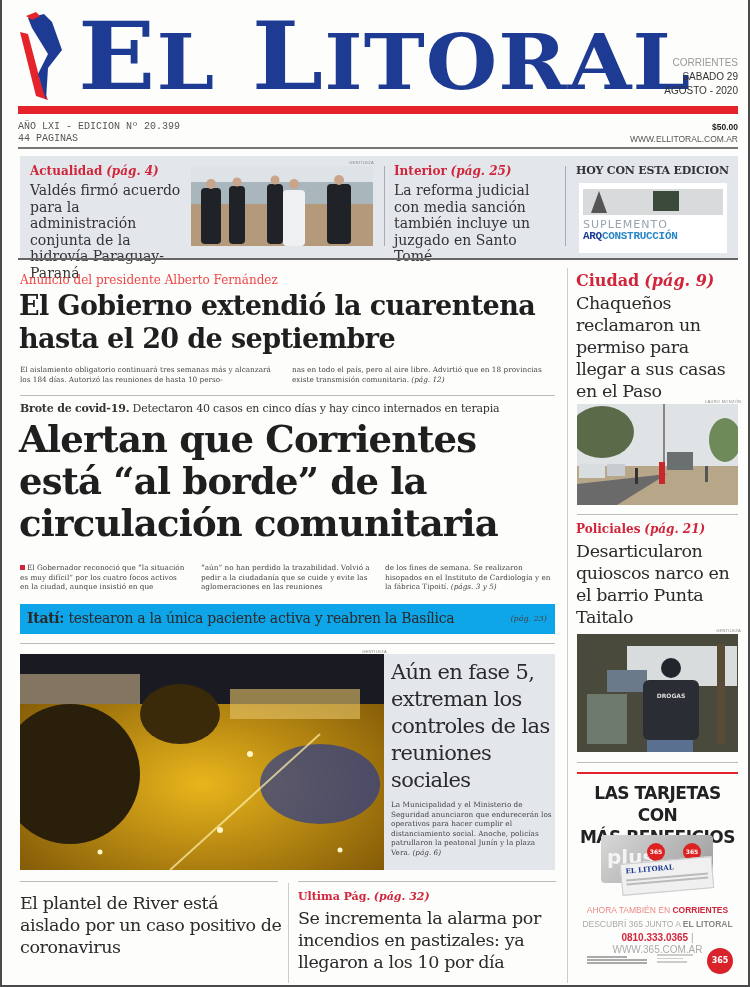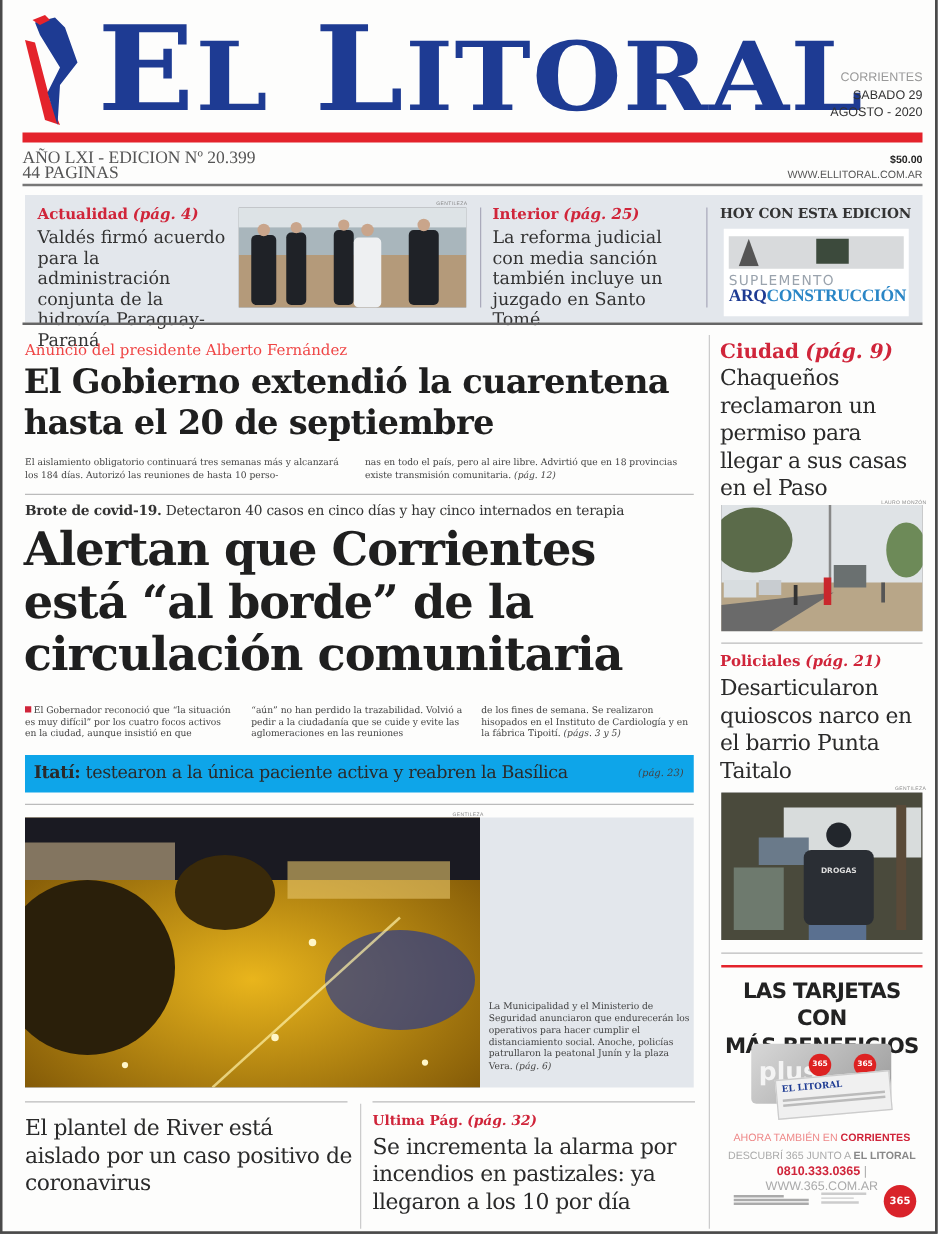--- a/index.html
+++ b/index.html
@@ -14,21 +14,21 @@
   
   .logo-icon { left: 16px; top: 10px; width: 50px; height: 92px; }
   .brand { left: 76px; top: 4px; font-family: "DejaVu Serif", serif; font-weight: bold;
     font-size: 94px; color: #1e3b93; letter-spacing: 1px; line-height: 104px;
     transform: scaleX(1.08); transform-origin: left top; }
   .brand .small { font-size: 76px; }
   .masthead-meta { right: 10px; top: 56px; text-align: right; font-family: "Liberation Sans", sans-serif;
     font-size: 10px; line-height: 14px; color: #333; }
   .masthead-meta .city { color: #999; }
   .red-bar { left: 16px; top: 106px; width: 720px; height: 8px; background: #e4232b; }
-  .edition-left { left: 16px; top: 121px; font-family: Liberation Serif, serif; font-size: 14px; line-height: 12px; color: #555; }
+  .edition-left { left: 16px; top: 121px; font-family: Liberation Mono, monospace; font-size: 10px; line-height: 12px; color: #555; }
   .edition-right { right: 10px; top: 121px; text-align: right; font-family: "Liberation Sans", sans-serif; font-size: 8.5px; line-height: 12px; color: #555; }
   .edition-right .price { font-weight: bold; color: #222; }
   .rule-top { left: 16px; top: 147px; width: 720px; height: 2px; background: #777; }
 
   
   .strip { left: 18px; top: 156px; width: 718px; height: 102px; background: #e3e7ec; }
   .strip-bottom { left: 16px; top: 258px; width: 720px; height: 2px; background: #666; }
   .section { font-weight: bold; color: #d0253a; }
   .pag { font-style: italic; color: #d0253a; font-weight: bold; }
   .teaser-kicker { font-size: 12px; line-height: 16px; }
@@ -113,21 +113,21 @@
   </div>
   <div class="abs vsep" style="left:563px;top:166px;height:80px;"></div>
   <div class="abs" style="left:574px;top:164px;font-weight:bold;font-size:11px;color:#333;letter-spacing:-0.2px;">HOY CON ESTA EDICION</div>
   <div class="abs" style="left:577px;top:183px;width:148px;height:70px;background:#fff;">
     <div class="abs" style="left:4px;top:6px;width:140px;height:26px;background:#d8dadc;"></div>
     <svg class="abs" style="left:10px;top:8px;width:20px;height:22px;" viewBox="0 0 20 22">
         <polygon points="10,0 18,22 2,22" fill="#555"></polygon>
       </svg>
     <div class="abs" style="left:74px;top:8px;width:26px;height:20px;background:#3c4a3c;"></div>
     <div class="abs" style="left:4px;top:35px;font-family:'DejaVu Sans',sans-serif;font-size:11px;color:#9aa3ad;letter-spacing:1px;">SUPLEMENTO</div>
-    <div class="abs" style="left:4px;top:47px;font-family:Liberation Serif, serif;font-size:14px;font-weight:bold;letter-spacing:-0.3px;">
+    <div class="abs" style="left:4px;top:47px;font-family:Liberation Mono, monospace;font-size:11px;font-weight:bold;letter-spacing:-0.3px;">
       <span style="color:#1e3b93;">ARQ</span><span style="color:#2a86c6;">CONSTRUCCIÓN</span>
     </div>
   </div>
   <div class="abs strip-bottom"></div>
 
   <div class="abs kicker-red" style="left:18px;top:273px;">Anuncio del presidente Alberto Fernández</div>
   <div class="abs h1" style="left:17px;top:289px;width:545px;font-size:27px;line-height:33px;letter-spacing:-0.6px;">El Gobierno extendió la cuarentena hasta el 20 de septiembre</div>
   <div class="abs body-small" style="left:18px;top:365px;width:255px;">El aislamiento obligatorio continuará tres semanas más y alcanzará los 184 días. Autorizó las reuniones de hasta 10 perso-</div>
   <div class="abs body-small" style="left:290px;top:365px;width:262px;"><span>nas en todo el país, pero al aire libre. Advirtió que en 18 provincias existe transmisión comunitaria.</span> <i>(pág. 12)</i></div>
   <div class="abs hrule" style="left:18px;top:395px;width:535px;"></div>
@@ -161,20 +161,21 @@
     <ellipse cx="300" cy="130" rx="60" ry="40" fill="#2b3c8c" opacity=".7"></ellipse>
     <line x1="150" y1="216" x2="300" y2="80" stroke="#fff2a8" stroke-width="2" opacity=".7"></line>
     <g fill="#fff6c8">
         <circle cx="200" cy="176" r="3"></circle>
         <circle cx="80" cy="198" r="2.5"></circle>
         <circle cx="230" cy="100" r="3"></circle>
         <circle cx="320" cy="196" r="2.5"></circle>
       </g>
   </svg>
   <div class="abs side-box" style="left:382px;top:654px;width:171px;height:216px;"></div>
+  <div class="abs" style="left:389px;top:659px;width:162px;font-size:21px;line-height:27px;color:#2a2a2a;letter-spacing:-0.6px;">Aún en fase 5, extreman los controles de las reuniones sociales</div>
   <div class="abs body-small" style="left:389px;top:800px;width:162px;"><span>La Municipalidad y el Ministerio de Seguridad anunciaron que endurecerán los operativos para hacer cumplir el distanciamiento social. Anoche, policías patrullaron la peatonal Junín y la plaza Vera.</span> <i>(pág. 6)</i></div>
 
   <div class="abs hrule" style="left:18px;top:881px;width:258px;"></div>
   <div class="abs hrule" style="left:296px;top:881px;width:258px;"></div>
   <div class="abs vsep" style="left:286px;top:883px;height:100px;background:#ccc;"></div>
   <div class="abs" style="left:18px;top:889px;width:262px;">
     <div style="font-size:17.5px;line-height:22px;color:#2a2a2a;margin-top:3px;letter-spacing:-0.4px;">El plantel de River está aislado por un caso positivo de coronavirus</div>
   </div>
   <div class="abs" style="left:296px;top:889px;width:262px;">
     <div style="font-size:11px;line-height:15px;"><span class="section">Ultima Pág.</span> <span class="pag">(pág. 32)</span></div>

